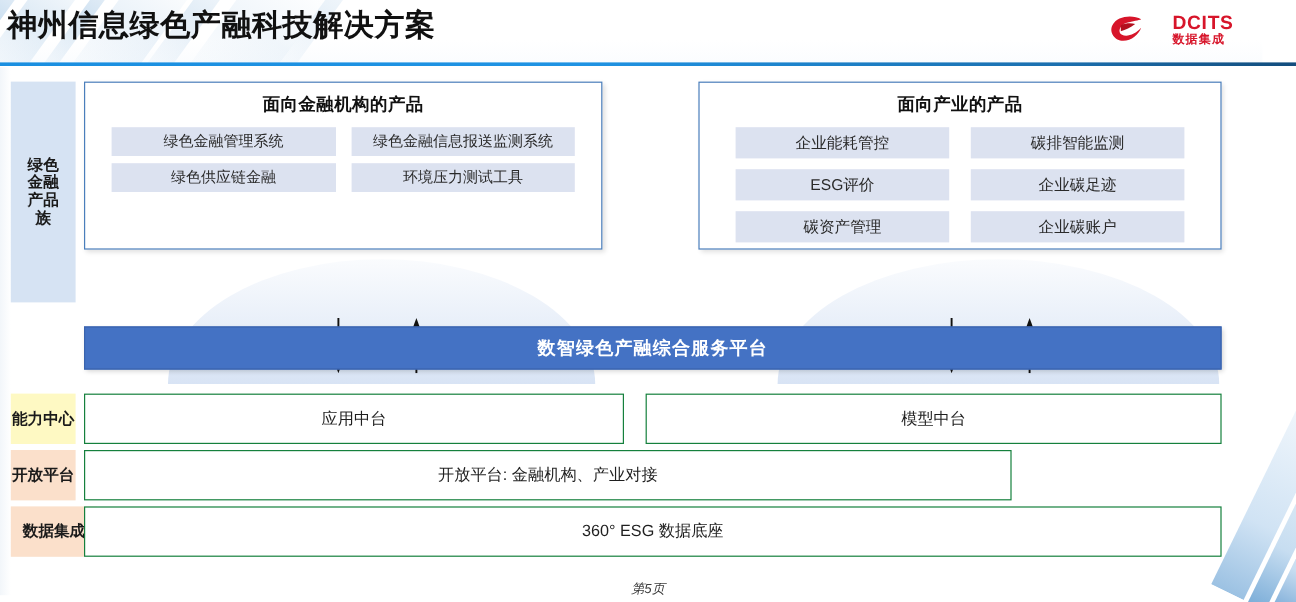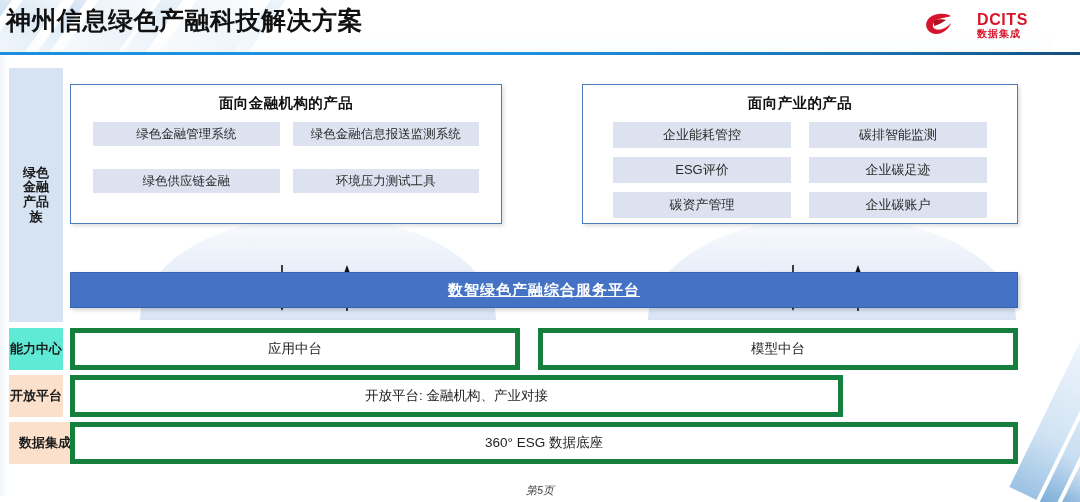--- a/index.html
+++ b/index.html
@@ -124,29 +124,29 @@
     align-items: center;
     justify-content: center;
     text-align: center;
     font-weight: bold;
     color: #1b1b1b;
     line-height: 1.12;
     box-sizing: border-box;
   }
   #side-green {
     left: 9px; top: 12px;
-    width: 54px; height: 254px;
+    width: 54px; height: 184px;
     background: #d6e3f3;
     font-size: 13px;
     padding: 0 9px;
   }
   #side-capability {
     left: 9px; top: 272px;
     width: 54px; height: 42px;
-    background: #5eead4;
+    background: #fef9c3;
     font-size: 13px;
   }
   #side-open {
     left: 9px; top: 319px;
     width: 54px; height: 42px;
     background: #fbe0cb;
     font-size: 13px;
   }
   #side-data {
     left: 9px; top: 366px;
@@ -157,37 +157,36 @@
 
   
   .product-panel {
     position: absolute;
     top: 12px;
     height: 140px;
     background: #ffffff;
     border: 1px solid #4a7ebb;
     box-sizing: border-box;
     box-shadow: 2px 2px 4px rgba(0,0,0,0.13);
-    margin-top: 16px;
   }
   #panel-fin { left: 70px;  width: 432px; }
   #panel-ind { left: 582px; width: 436px; }
 
   .panel-title {
     text-align: center;
     font-size: 14.5px;
     font-weight: bold;
     color: #111111;
     margin-top: 9px;
     letter-spacing: .4px;
   }
   .chip-grid {
     display: grid;
     grid-template-columns: 1fr 1fr;
-    gap: 23px 13px;
+    gap: 6px 13px;
     padding: 9px 22px 0 22px;
     box-sizing: border-box;
   }
   .chip {
     background: #dce2f0;
     height: 24px;
     display: flex;
     align-items: center;
     justify-content: center;
     font-size: 12.5px;
@@ -243,28 +242,27 @@
     display: flex;
     align-items: center;
     justify-content: center;
     box-shadow: 2px 2px 4px rgba(0,0,0,0.18);
   }
   #platform-bar .txt {
     color: #ffffff;
     font-size: 15px;
     font-weight: bold;
     letter-spacing: 1px;
-    text-decoration: underline;
   }
 
   
   .layer-box {
     position: absolute;
     background: #ffffff;
-    border: 5px solid #15803d;
+    border: 1px solid #15803d;
     box-sizing: border-box;
     display: flex;
     align-items: center;
     justify-content: center;
     font-size: 13.5px;
     color: #1f1f1f;
   }
   #box-app   { left: 70px;  top: 272px; width: 450px; height: 42px; }
   #box-model { left: 538px; top: 272px; width: 480px; height: 42px; }
   #box-open  { left: 70px;  top: 319px; width: 773px; height: 42px; }

